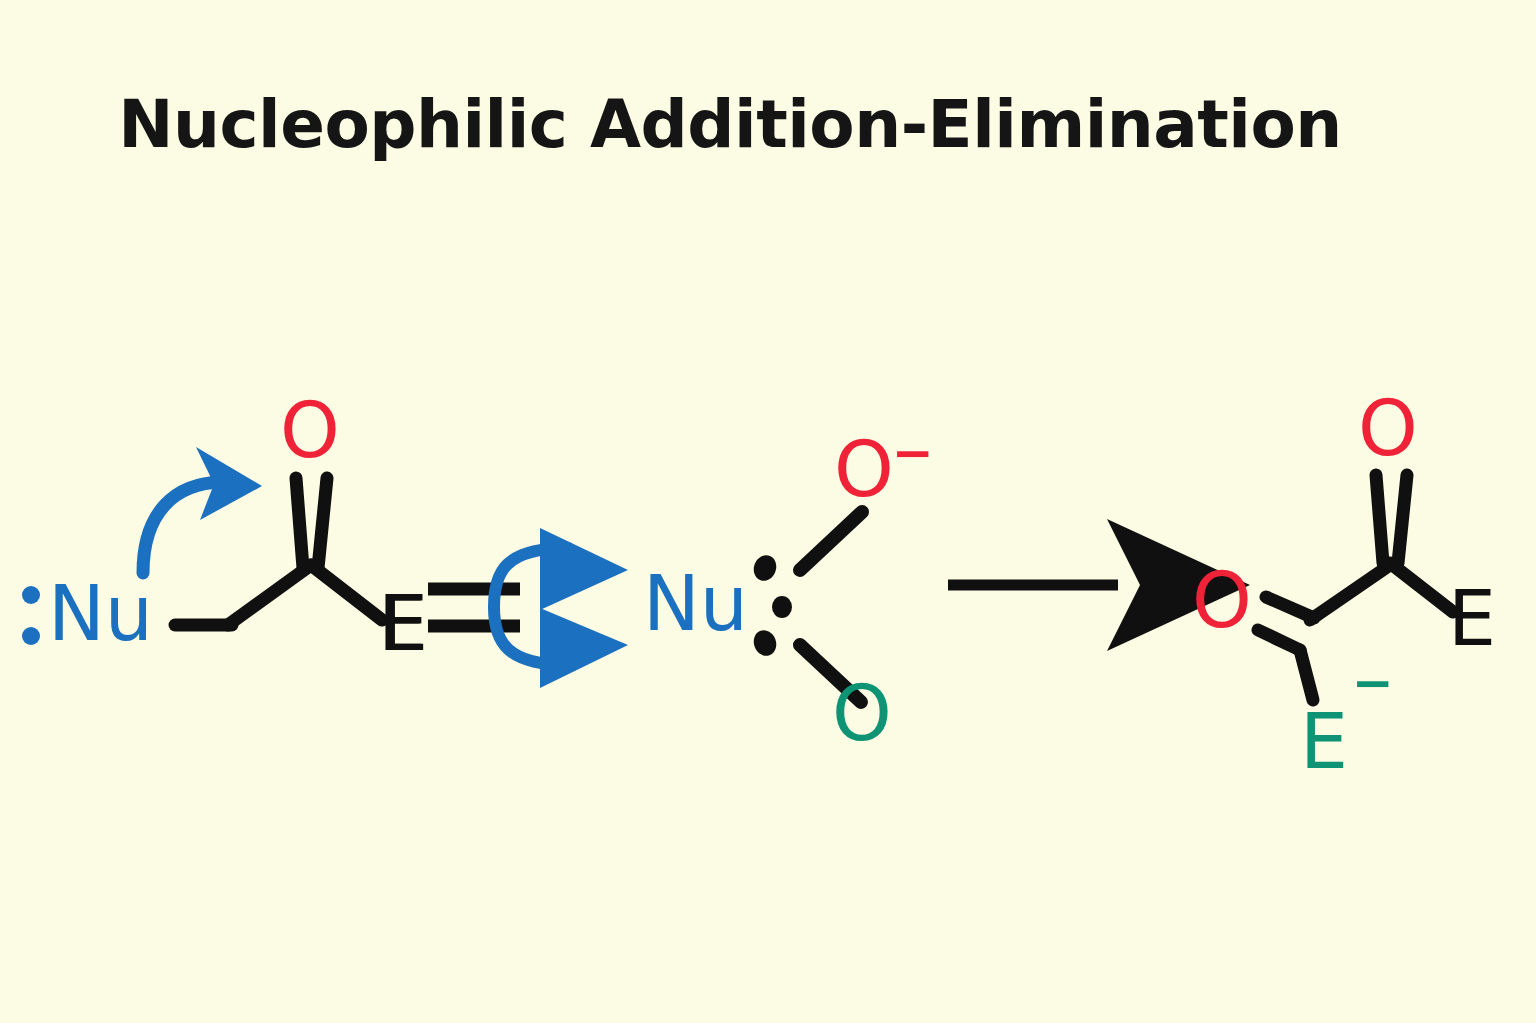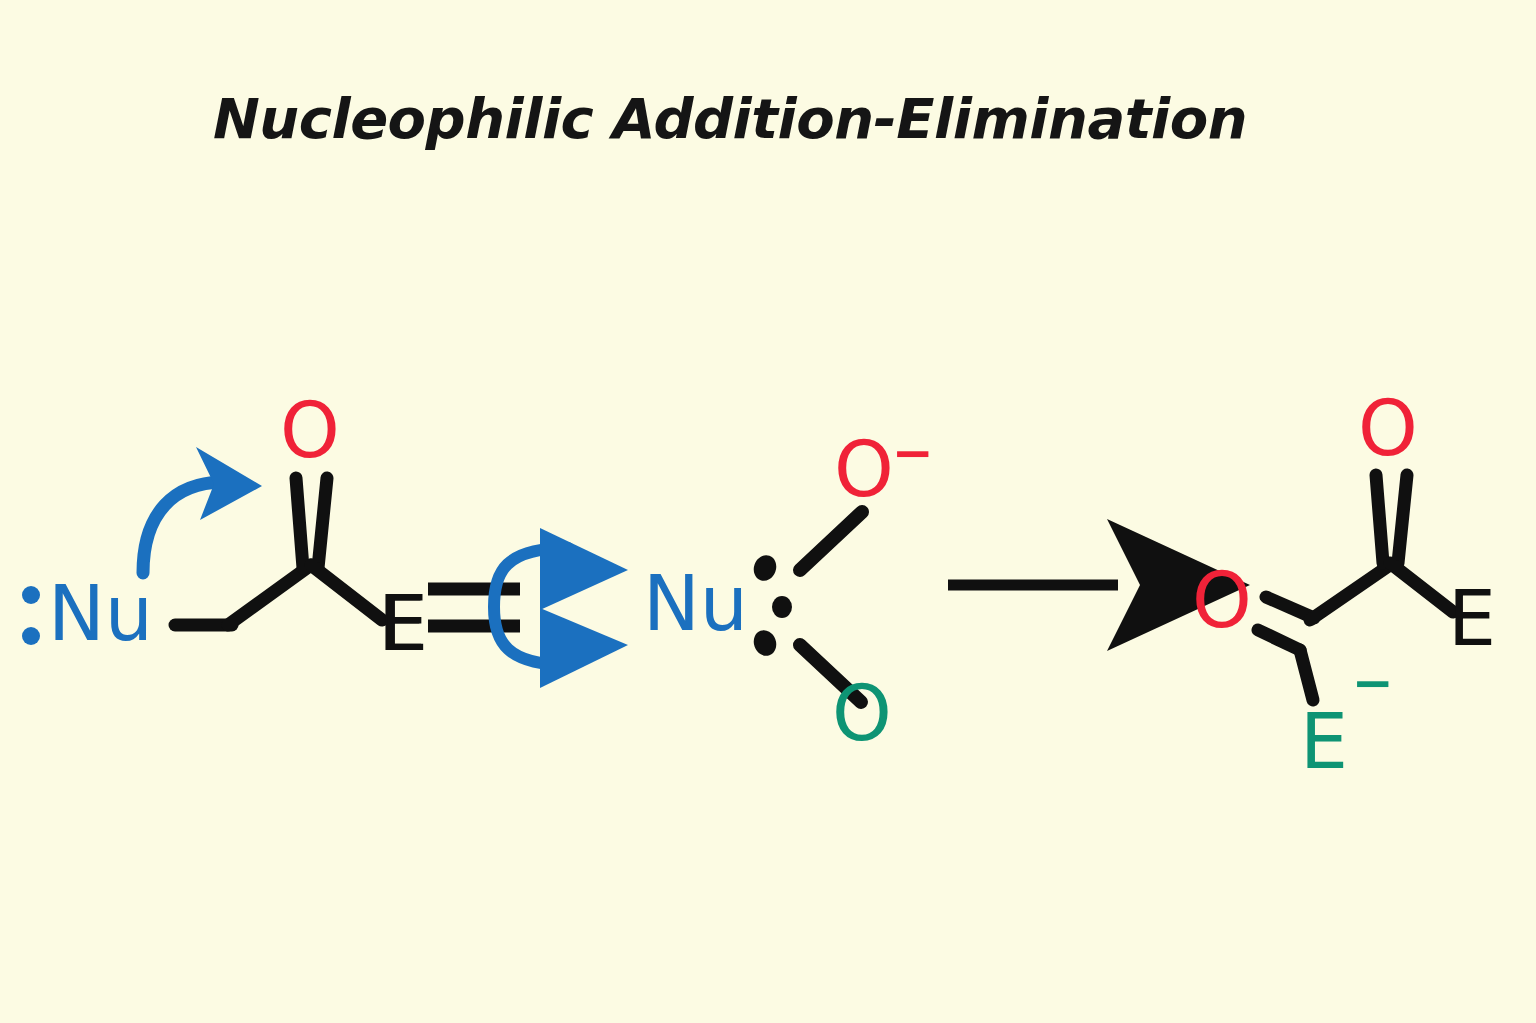--- a/index.html
+++ b/index.html
@@ -21,25 +21,24 @@
     background: #FCFBE3;
   }
   #title {
     position: absolute;
     left: 0;
     top: 86px;
     width: 1460px;
     text-align: center;
     font-family: "DejaVu Sans", "Liberation Sans", sans-serif;
     font-weight: bold;
-    font-size: 56px;
+    font-size: 66px;
     letter-spacing: -0.5px;
     color: #151515;
     white-space: nowrap;
-    font-style: italic;
   }
   #scheme {
     position: absolute;
     left: 0;
     top: 0;
     width: 1536px;
     height: 1023px;
   }
   .atom-label {
     font-family: "DejaVu Sans", "Liberation Sans", sans-serif;

